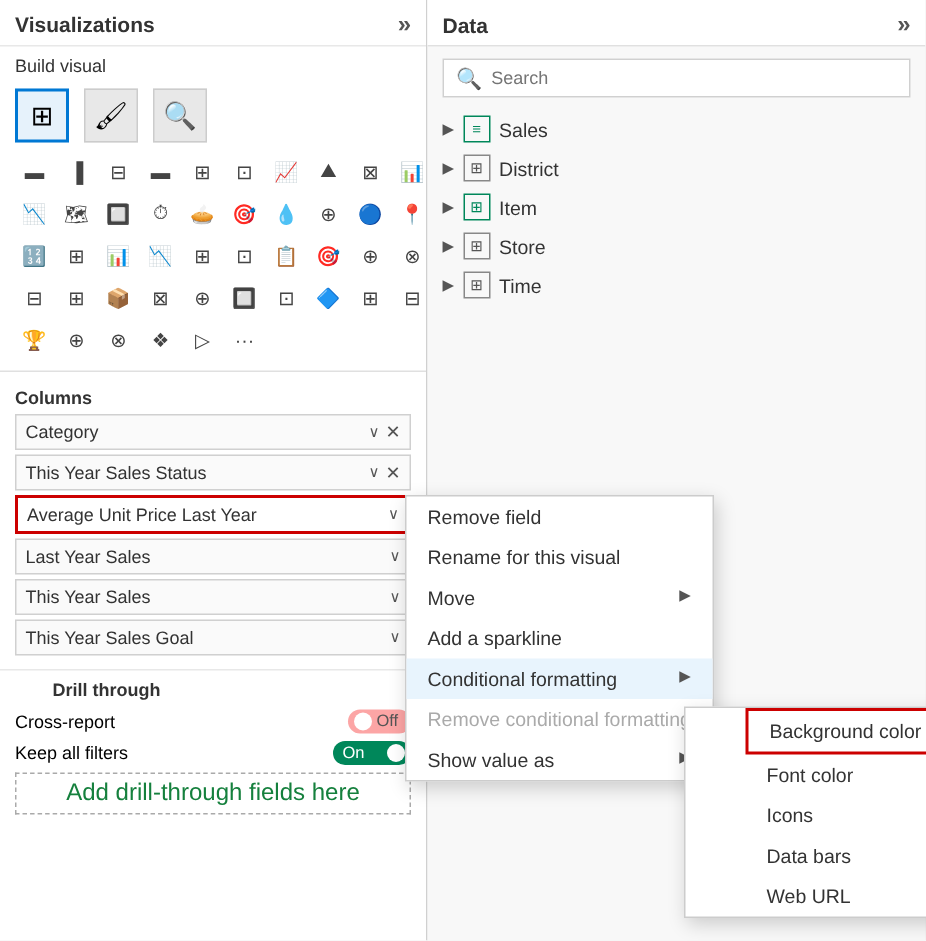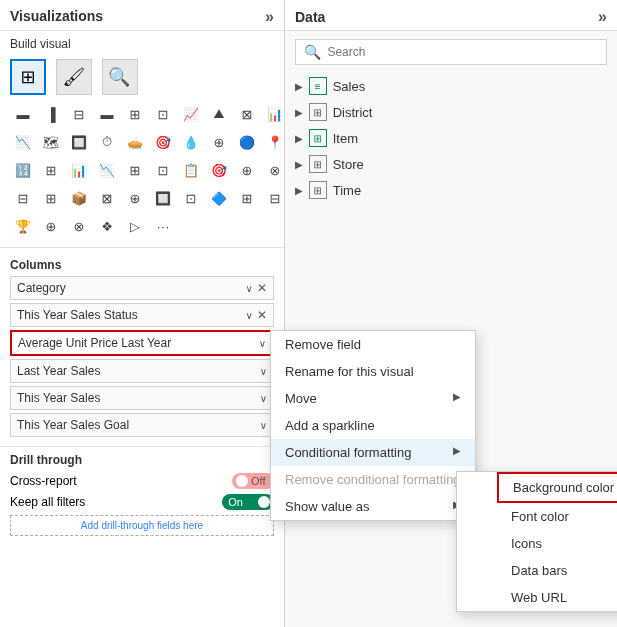--- a/index.html
+++ b/index.html
@@ -159,20 +159,21 @@
     .drill-section {
       padding: 6px 10px;
       border-top: 1px solid #e8e8e8;
     }
 
     .drill-label {
       font-size: 12px;
       font-weight: 600;
       color: #333;
       margin-bottom: 6px;
+      margin-left: 25px;
     }
 
     .drill-row {
       display: flex;
       align-items: center;
       justify-content: space-between;
       margin-bottom: 5px;
       font-size: 12px;
     }
 
@@ -196,22 +197,22 @@
       padding: 2px 4px 2px 6px;
       font-size: 11px;
       color: #fff;
       gap: 15px;
       min-width: 42px;
     }
 
     .add-drillthrough {
       border: 1px dashed #aaa;
       padding: 4px 8px;
-      font-size: 10px;
-      color: #3b82f6;
+      font-size: 16px;
+      color: #15803d;
       cursor: pointer;
       text-align: center;
     }
 
     
     .data-panel {
       flex: 1;
       background: #f8f8f8;
       display: flex;
       flex-direction: column;

